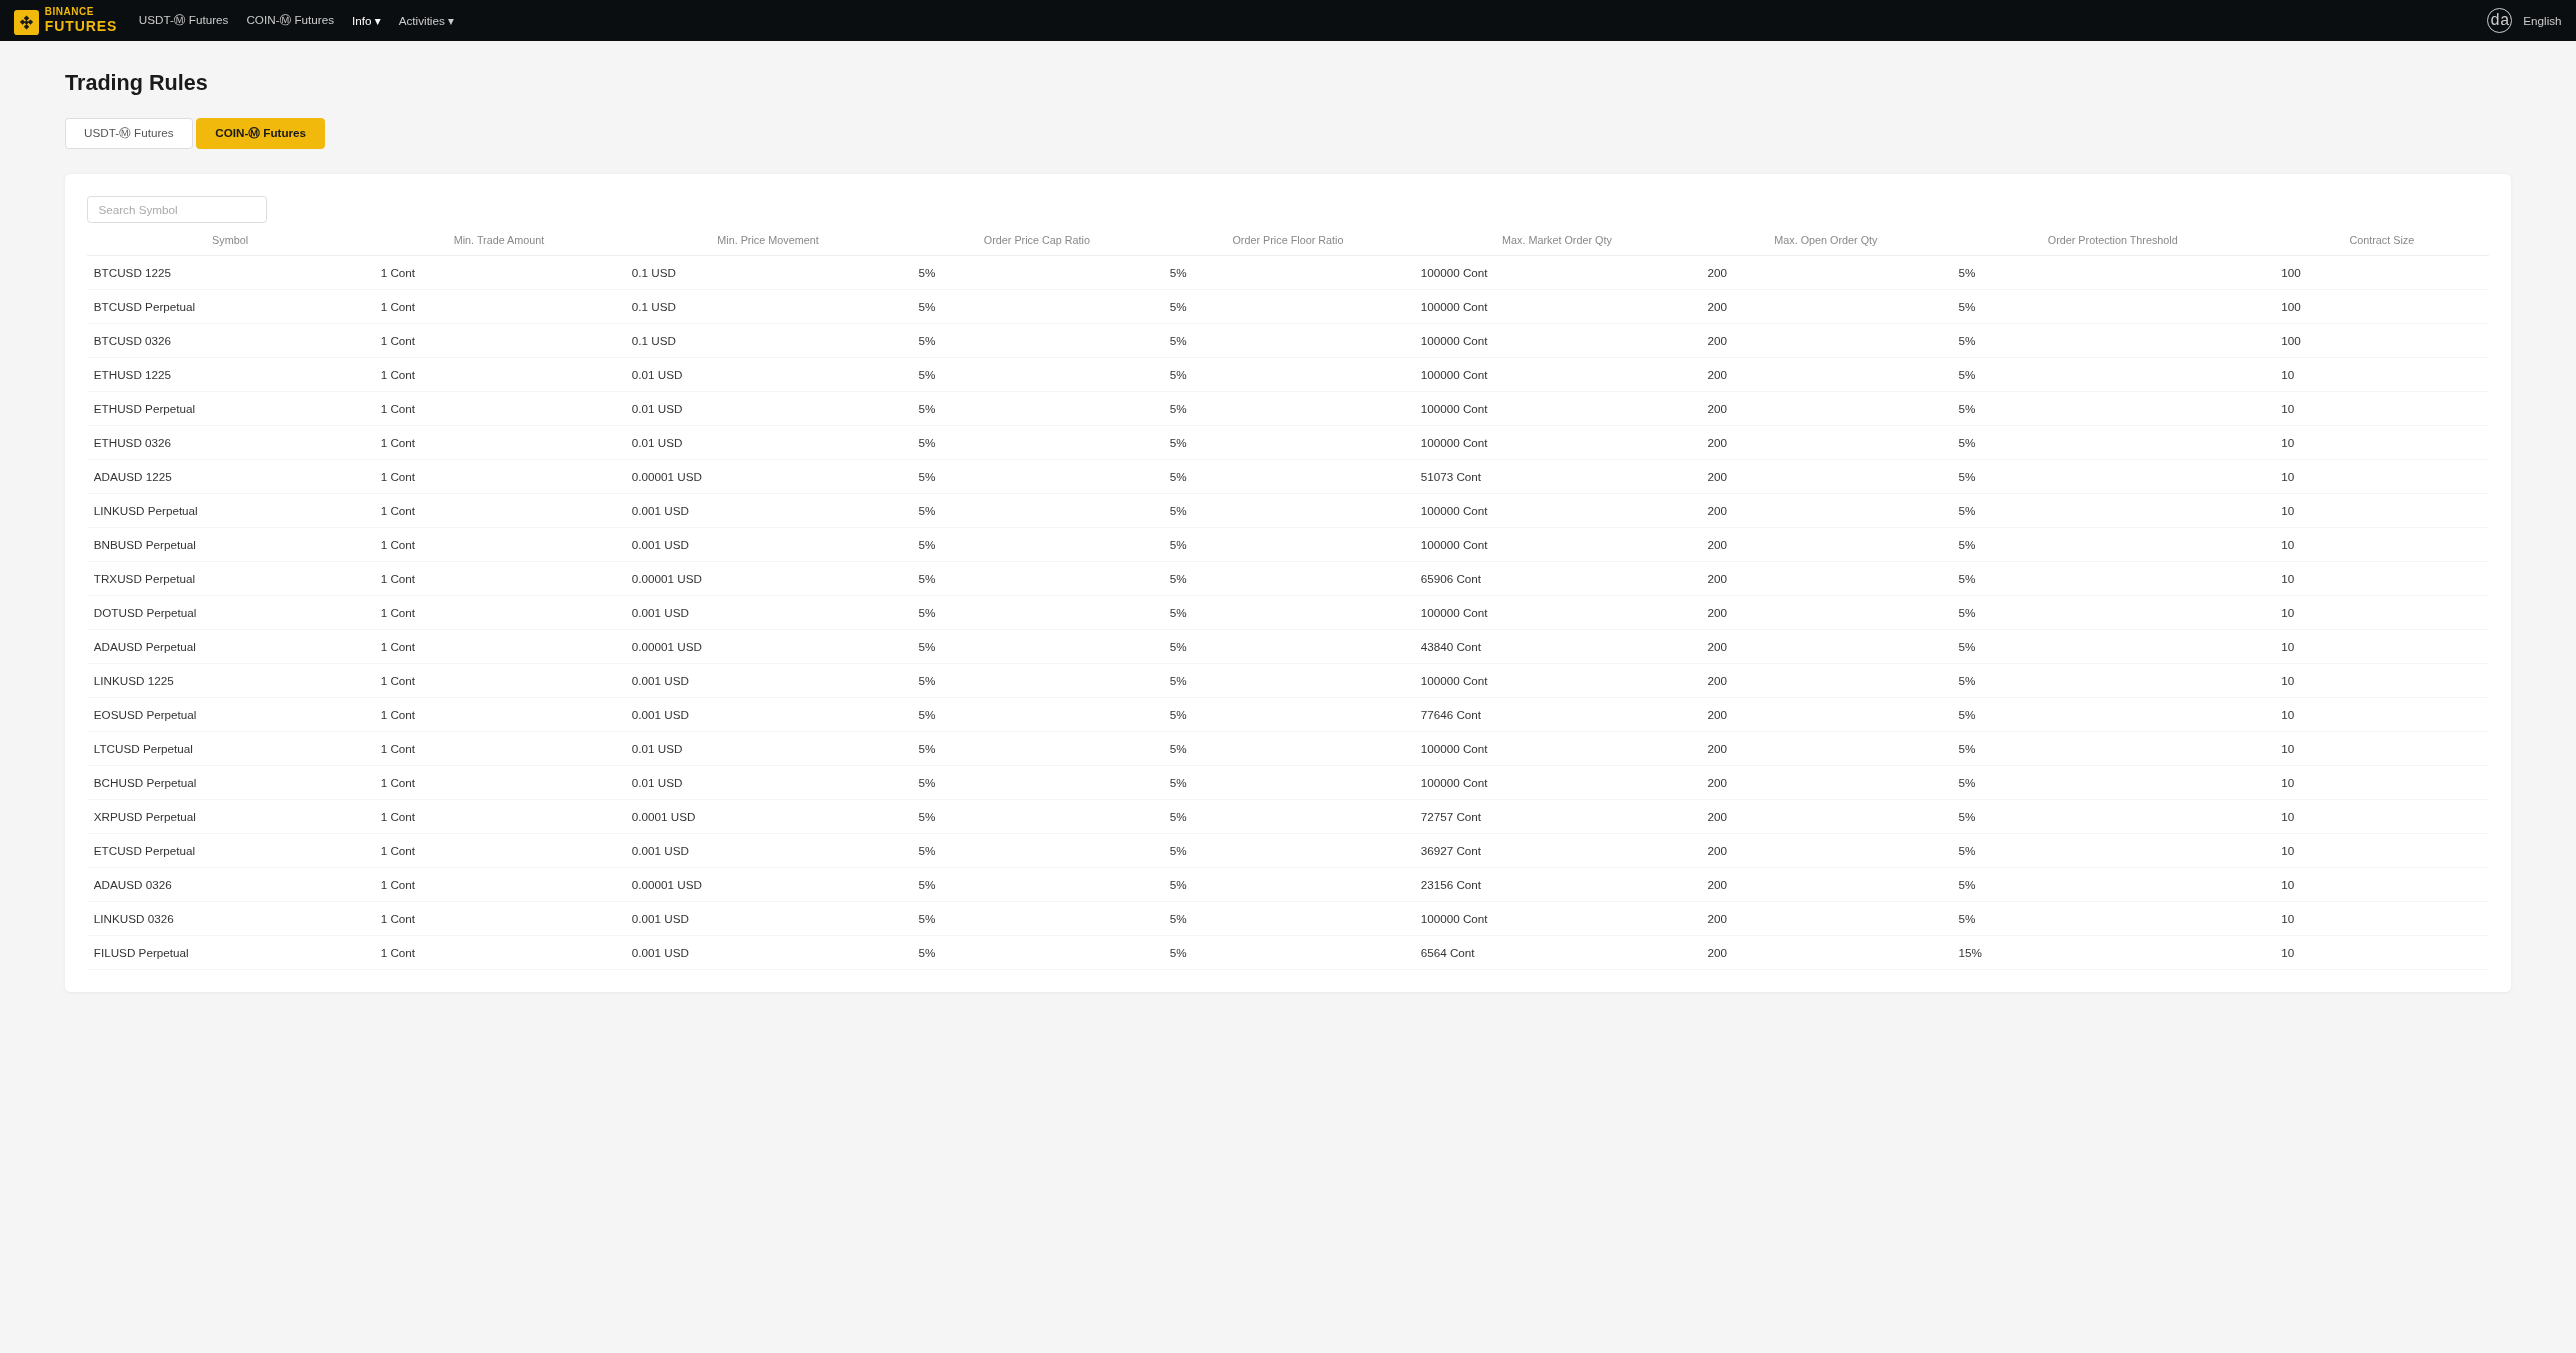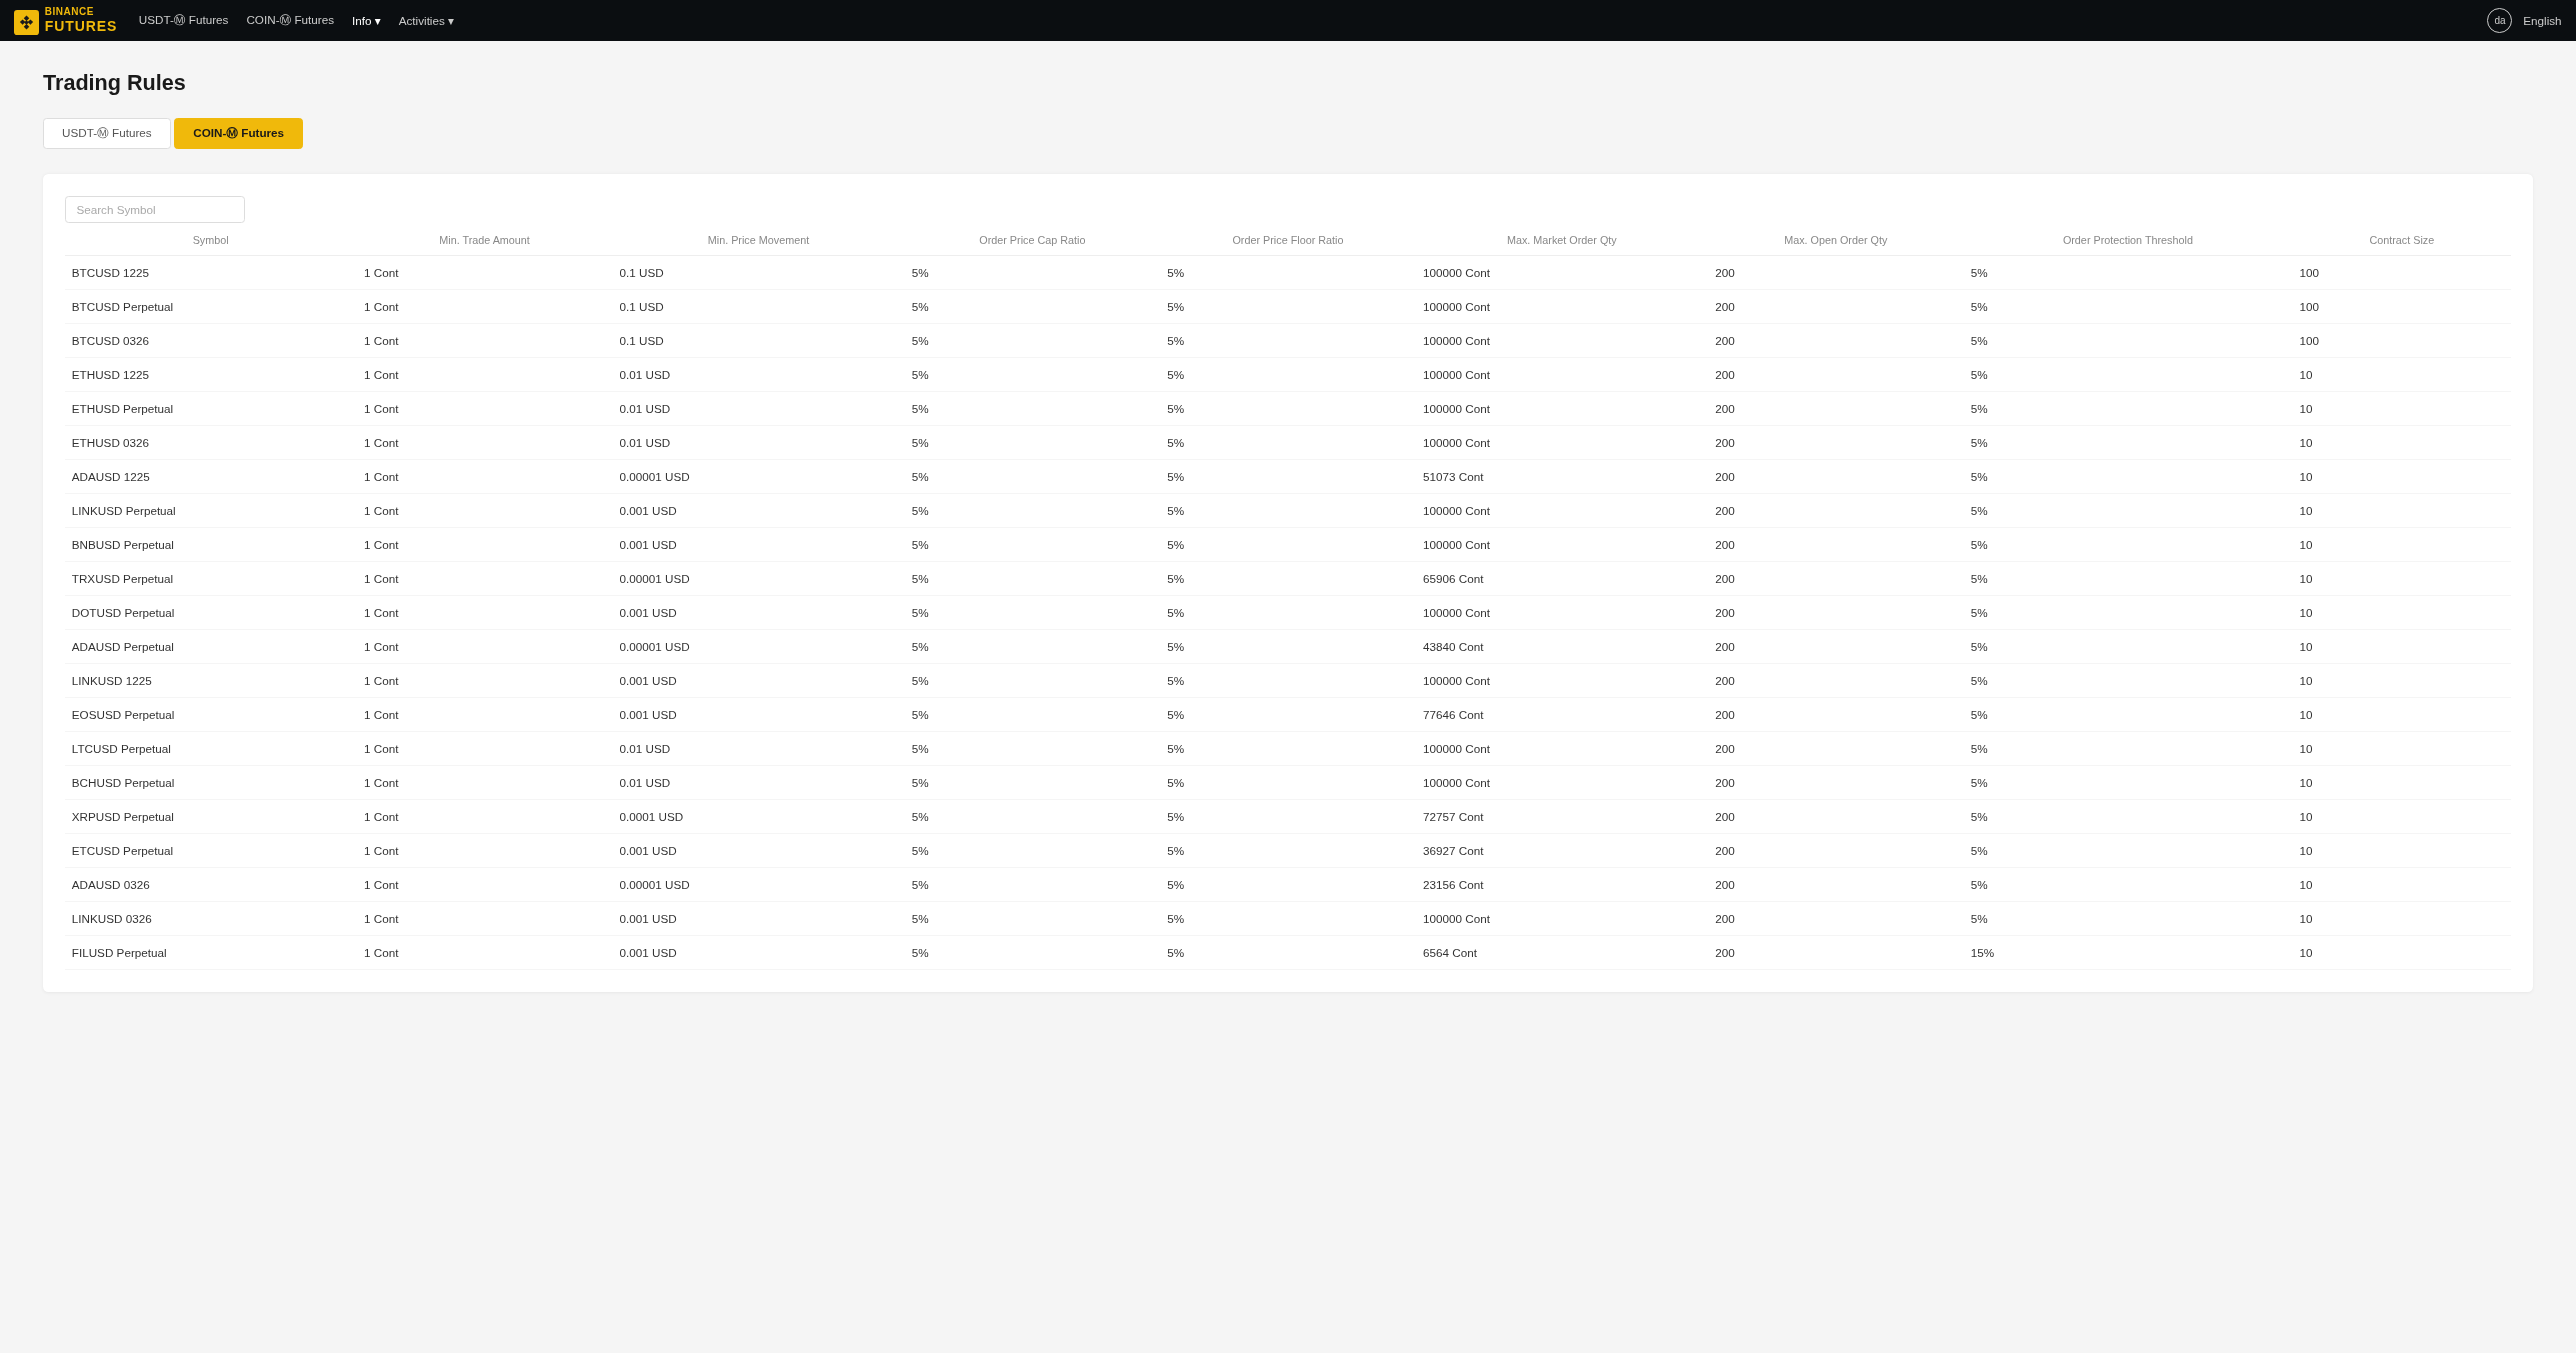--- a/index.html
+++ b/index.html
@@ -51,33 +51,34 @@
       margin-left: auto;
     }
     .avatar-circle {
       width: 25px;
       height: 25px;
       border-radius: 50%;
       border: 1.4px solid #ccc;
       display: flex;
       align-items: center;
       justify-content: center;
-      font-size: 10px;
+      font-size: 16px;
       color: #ccc;
       cursor: pointer;
+      font-family: Liberation Mono, monospace;
     }
     .lang-text {
       font-size: 11.7px;
       color: #ccc;
       cursor: pointer;
     }
 
     
     .page-container {
-      padding: 29px 43px;
+      padding: 29px 65px;
     }
     .page-title {
       font-size: 21.6px;
       font-weight: 600;
       color: #1a1a1a;
       margin-bottom: 21.6px;
     }
     .tabs {
       display: flex;
       gap: 3.6px;

